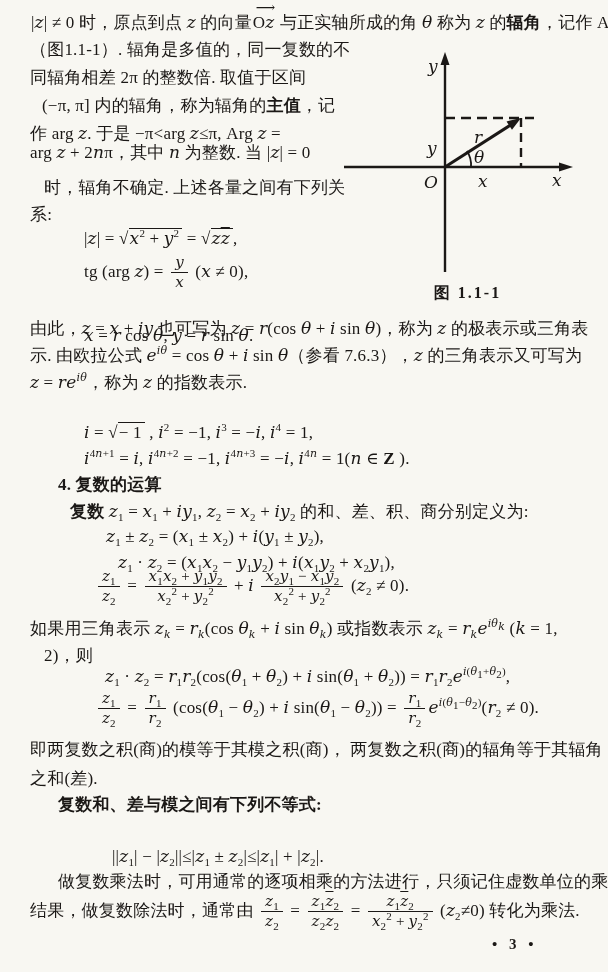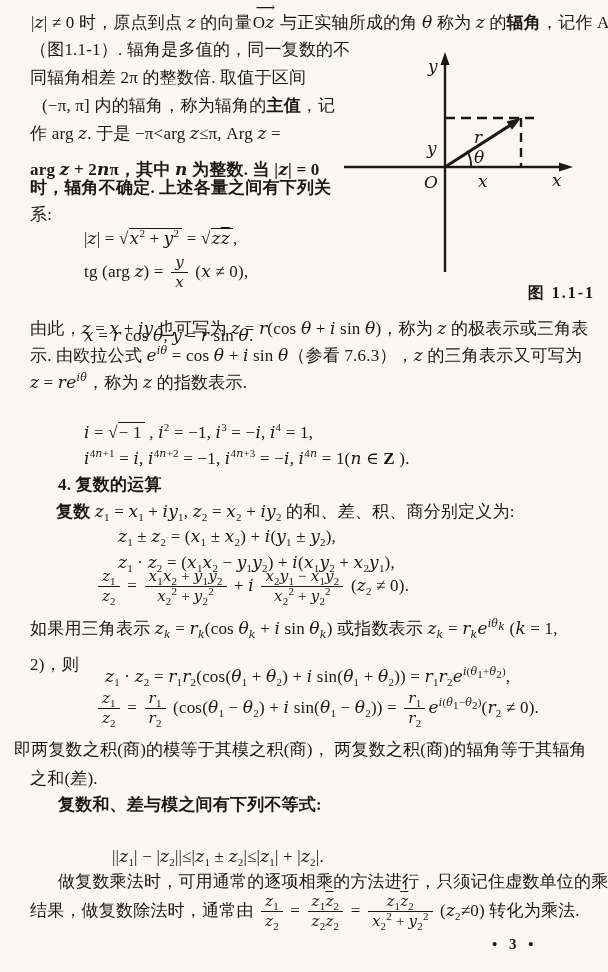--- a/index.html
+++ b/index.html
@@ -45,22 +45,22 @@
 </head>
 <body>
 
 <div class="page">
 
   <div class="ln" style="top:11px;left:31px;">|<i>z</i>| ≠ 0 时，原点到点 <i>z</i> 的向量<span class="vec"><span class="vecarrow">⟶</span>O<i>z</i></span> 与正实轴所成的角 <i>θ</i> 称为 <i>z</i> 的<b>辐角</b>，记作 Arg </div>
   <div class="ln" style="top:39px;left:30px;">（图1.1-1）. 辐角是多值的，同一复数的不</div>
   <div class="ln" style="top:67px;left:30px;">同辐角相差 2π 的整数倍.  取值于区间</div>
   <div class="ln" style="top:95px;left:30px;margin-left:12px;">(−π, π] 内的辐角，称为辐角的<b>主值</b>，记</div>
   <div class="ln" style="top:122px;left:30px;">作 arg <i>z</i>.  于是 −π&lt;arg <i>z</i>≤π,  Arg <i>z</i> =</div>
-  <div class="ln" style="top:158px;left:30px;font-weight:bold;">arg <i>z</i> + 2<i>n</i>π，其中 <i>n</i> 为整数.  当 |<i>z</i>| = 0</div>
-  <div class="ln" style="top:177px;left:30px;font-weight:bold;">时，辐角不确定.  上述各量之间有下列关</div>
+  <div class="ln" style="top:141px;left:30px;">arg <i>z</i> + 2<i>n</i>π，其中 <i>n</i> 为整数.  当 |<i>z</i>| = 0</div>
+  <div class="ln" style="top:177px;left:44px;">时，辐角不确定.  上述各量之间有下列关</div>
   <div class="ln" style="top:204px;left:30px;">系:</div>
 
   <div class="ln" style="top:227px;left:84px;">|<i>z</i>| = <span class="sqrt">√<span class="rt"><i>x</i><sup>2</sup> + <i>y</i><sup>2</sup></span></span> = <span class="sqrt">√<span class="rt"><i>z</i><span class="ov"><i>z</i></span></span></span>,</div>
   <div class="ln" style="top:254px;left:84px;">tg (arg <i>z</i>) = <span class="fr">
         <span class="nu"><i>y</i></span>
         <span class="de"><i>x</i></span>
       </span> (<i>x</i> ≠ 0),</div>
   <div class="ln" style="top:294px;left:84px;margin-top:30px;"><i>x</i> = <i>r</i> cos <i>θ</i>,  <i>y</i> = <i>r</i> sin <i>θ</i>.</div>
 
   <svg class="figsvg" style="left:340px;top:50px;" width="255" height="228" viewBox="0 0 255 228">
@@ -79,57 +79,57 @@
     <path d="M 131 117 A 26 26 0 0 0 127 101" fill="none" stroke="#1b1816" stroke-width="1.8"></path>
 
     <text x="88" y="22">y</text>
     <text x="212" y="136">x</text>
     <text x="84" y="138" font-style="normal">O</text>
     <text x="134" y="93">r</text>
     <text x="134" y="113">θ</text>
     <text x="138" y="137">x</text>
     <text x="87" y="104">y</text>
   </svg>
-  <div class="figcap" style="left:340px;top:283px;width:255px;text-align:right;">图  1.1-1</div>
+  <div class="figcap" style="left:340px;top:283px;width:255px;text-align:center;">图  1.1-1</div>
 
   <div class="ln" style="top:317px;left:30px;">由此，<i>z</i> = <i>x</i> + <i>iy</i> 也可写为 <i>z</i> = <i>r</i>(cos <i>θ</i> + <i>i</i> sin <i>θ</i>)，称为 <i>z</i> 的极表示或三角表</div>
   <div class="ln" style="top:344px;left:30px;">示.  由欧拉公式 <i>e</i><sup><i>iθ</i></sup> = cos <i>θ</i> + <i>i</i> sin <i>θ</i>（参看 7.6.3），<i>z</i> 的三角表示又可写为</div>
   <div class="ln" style="top:371px;left:30px;"><i>z</i> = <i>re</i><sup><i>iθ</i></sup>，称为 <i>z</i> 的指数表示.</div>
 
   <div class="ln" style="top:421px;left:84px;"><i>i</i> = <span class="sqrt">√<span class="rt">− 1</span></span> ,  <i>i</i><sup>2</sup> = −1,  <i>i</i><sup>3</sup> = −<i>i</i>,  <i>i</i><sup>4</sup> = 1,</div>
   <div class="ln" style="top:447px;left:84px;"><i>i</i><sup>4<i>n</i>+1</sup> = <i>i</i>,  <i>i</i><sup>4<i>n</i>+2</sup> = −1,  <i>i</i><sup>4<i>n</i>+3</sup> = −<i>i</i>,  <i>i</i><sup>4<i>n</i></sup> = 1(<i>n</i> ∈ <b>Z</b> ).</div>
 
   <div class="ln" style="top:474px;left:58px;"><b>4. 复数的运算</b></div>
-  <div class="ln" style="top:500px;left:56px;text-align:center;"><b>复数</b> <i>z</i><sub>1</sub> = <i>x</i><sub>1</sub> + <i>iy</i><sub>1</sub>,  <i>z</i><sub>2</sub> = <i>x</i><sub>2</sub> + <i>iy</i><sub>2</sub> 的和、差、积、商分别定义为:</div>
-  <div class="ln" style="top:525px;left:118px;text-align:right;"><i>z</i><sub>1</sub> ± <i>z</i><sub>2</sub> = (<i>x</i><sub>1</sub> ± <i>x</i><sub>2</sub>) + <i>i</i>(<i>y</i><sub>1</sub> ± <i>y</i><sub>2</sub>),</div>
+  <div class="ln" style="top:500px;left:70px;text-align:center;"><b>复数</b> <i>z</i><sub>1</sub> = <i>x</i><sub>1</sub> + <i>iy</i><sub>1</sub>,  <i>z</i><sub>2</sub> = <i>x</i><sub>2</sub> + <i>iy</i><sub>2</sub> 的和、差、积、商分别定义为:</div>
+  <div class="ln" style="top:525px;left:106px;text-align:right;"><i>z</i><sub>1</sub> ± <i>z</i><sub>2</sub> = (<i>x</i><sub>1</sub> ± <i>x</i><sub>2</sub>) + <i>i</i>(<i>y</i><sub>1</sub> ± <i>y</i><sub>2</sub>),</div>
   <div class="ln" style="top:551px;left:118px;"><i>z</i><sub>1</sub> · <i>z</i><sub>2</sub> = (<i>x</i><sub>1</sub><i>x</i><sub>2</sub> − <i>y</i><sub>1</sub><i>y</i><sub>2</sub>) + <i>i</i>(<i>x</i><sub>1</sub><i>y</i><sub>2</sub> + <i>x</i><sub>2</sub><i>y</i><sub>1</sub>),</div>
   <div class="ln" style="top:568px;left:95px;"><span class="fr">
         <span class="nu"><i>z</i><sub>1</sub></span>
         <span class="de"><i>z</i><sub>2</sub></span>
       </span> = <span class="fr">
         <span class="nu"><i>x</i><sub>1</sub><i>x</i><sub>2</sub> + <i>y</i><sub>1</sub><i>y</i><sub>2</sub></span>
         <span class="de"><i>x</i><sub>2</sub><sup>2</sup> + <i>y</i><sub>2</sub><sup>2</sup></span>
       </span> + <i>i</i> <span class="fr">
         <span class="nu"><i>x</i><sub>2</sub><i>y</i><sub>1</sub> − <i>x</i><sub>1</sub><i>y</i><sub>2</sub></span>
         <span class="de"><i>x</i><sub>2</sub><sup>2</sup> + <i>y</i><sub>2</sub><sup>2</sup></span>
       </span> (<i>z</i><sub>2</sub> ≠ 0).</div>
   <div class="ln" style="top:617px;left:30px;">如果用三角表示 <i>z<sub>k</sub></i> = <i>r<sub>k</sub></i>(cos <i>θ<sub>k</sub></i> + <i>i</i> sin <i>θ<sub>k</sub></i>)  或指数表示 <i>z<sub>k</sub></i> = <i>r<sub>k</sub></i><i>e</i><sup><i>iθ<sub>k</sub></i></sup> (<i>k</i> = 1,</div>
-  <div class="ln" style="top:645px;left:30px;margin-top:9px;">2)，则</div>
+  <div class="ln" style="top:645px;left:44px;">2)，则</div>
   <div class="ln" style="top:665px;left:105px;"><i>z</i><sub>1</sub> · <i>z</i><sub>2</sub> = <i>r</i><sub>1</sub><i>r</i><sub>2</sub>(cos(<i>θ</i><sub>1</sub> + <i>θ</i><sub>2</sub>) + <i>i</i> sin(<i>θ</i><sub>1</sub> + <i>θ</i><sub>2</sub>)) = <i>r</i><sub>1</sub><i>r</i><sub>2</sub><i>e</i><sup><i>i</i>(<i>θ</i><sub>1</sub>+<i>θ</i><sub>2</sub>)</sup>,</div>
   <div class="ln" style="top:690px;left:95px;"><span class="fr">
         <span class="nu"><i>z</i><sub>1</sub></span>
         <span class="de"><i>z</i><sub>2</sub></span>
       </span> = <span class="fr">
         <span class="nu"><i>r</i><sub>1</sub></span>
         <span class="de"><i>r</i><sub>2</sub></span>
       </span> (cos(<i>θ</i><sub>1</sub> − <i>θ</i><sub>2</sub>) + <i>i</i> sin(<i>θ</i><sub>1</sub> − <i>θ</i><sub>2</sub>)) = <span class="fr">
         <span class="nu"><i>r</i><sub>1</sub></span>
         <span class="de"><i>r</i><sub>2</sub></span>
       </span><i>e</i><sup><i>i</i>(<i>θ</i><sub>1</sub>−<i>θ</i><sub>2</sub>)</sup>(<i>r</i><sub>2</sub> ≠ 0).</div>
-  <div class="ln" style="top:739px;left:14px;font-family:Liberation Serif, serif;">即两复数之积(商)的模等于其模之积(商)， 两复数之积(商)的辐角等于其辐角</div>
+  <div class="ln" style="top:739px;left:30px;font-family:Liberation Serif, serif;">即两复数之积(商)的模等于其模之积(商)， 两复数之积(商)的辐角等于其辐角</div>
   <div class="ln" style="top:768px;left:30px;">之和(差).</div>
   <div class="ln" style="top:794px;left:58px;"><b>复数和、差与模之间有下列不等式:</b></div>
   <div class="ln" style="top:845px;left:112px;">||<i>z</i><sub>1</sub>| − |<i>z</i><sub>2</sub>||≤|<i>z</i><sub>1</sub> ± <i>z</i><sub>2</sub>|≤|<i>z</i><sub>1</sub>| + |<i>z</i><sub>2</sub>|.</div>
   <div class="ln" style="top:871px;left:58px;">做复数乘法时，可用通常的逐项相乘的方法进行，只须记住虚数单位的乘方</div>
   <div class="ln" style="top:893px;left:30px;">结果，做复数除法时，通常由 <span class="fr">
         <span class="nu"><i>z</i><sub>1</sub></span>
         <span class="de"><i>z</i><sub>2</sub></span>
       </span> = <span class="fr">
         <span class="nu"><i>z</i><sub>1</sub><span class="ov"><i>z</i></span><sub>2</sub></span>
         <span class="de"><i>z</i><sub>2</sub><span class="ov"><i>z</i></span><sub>2</sub></span>

